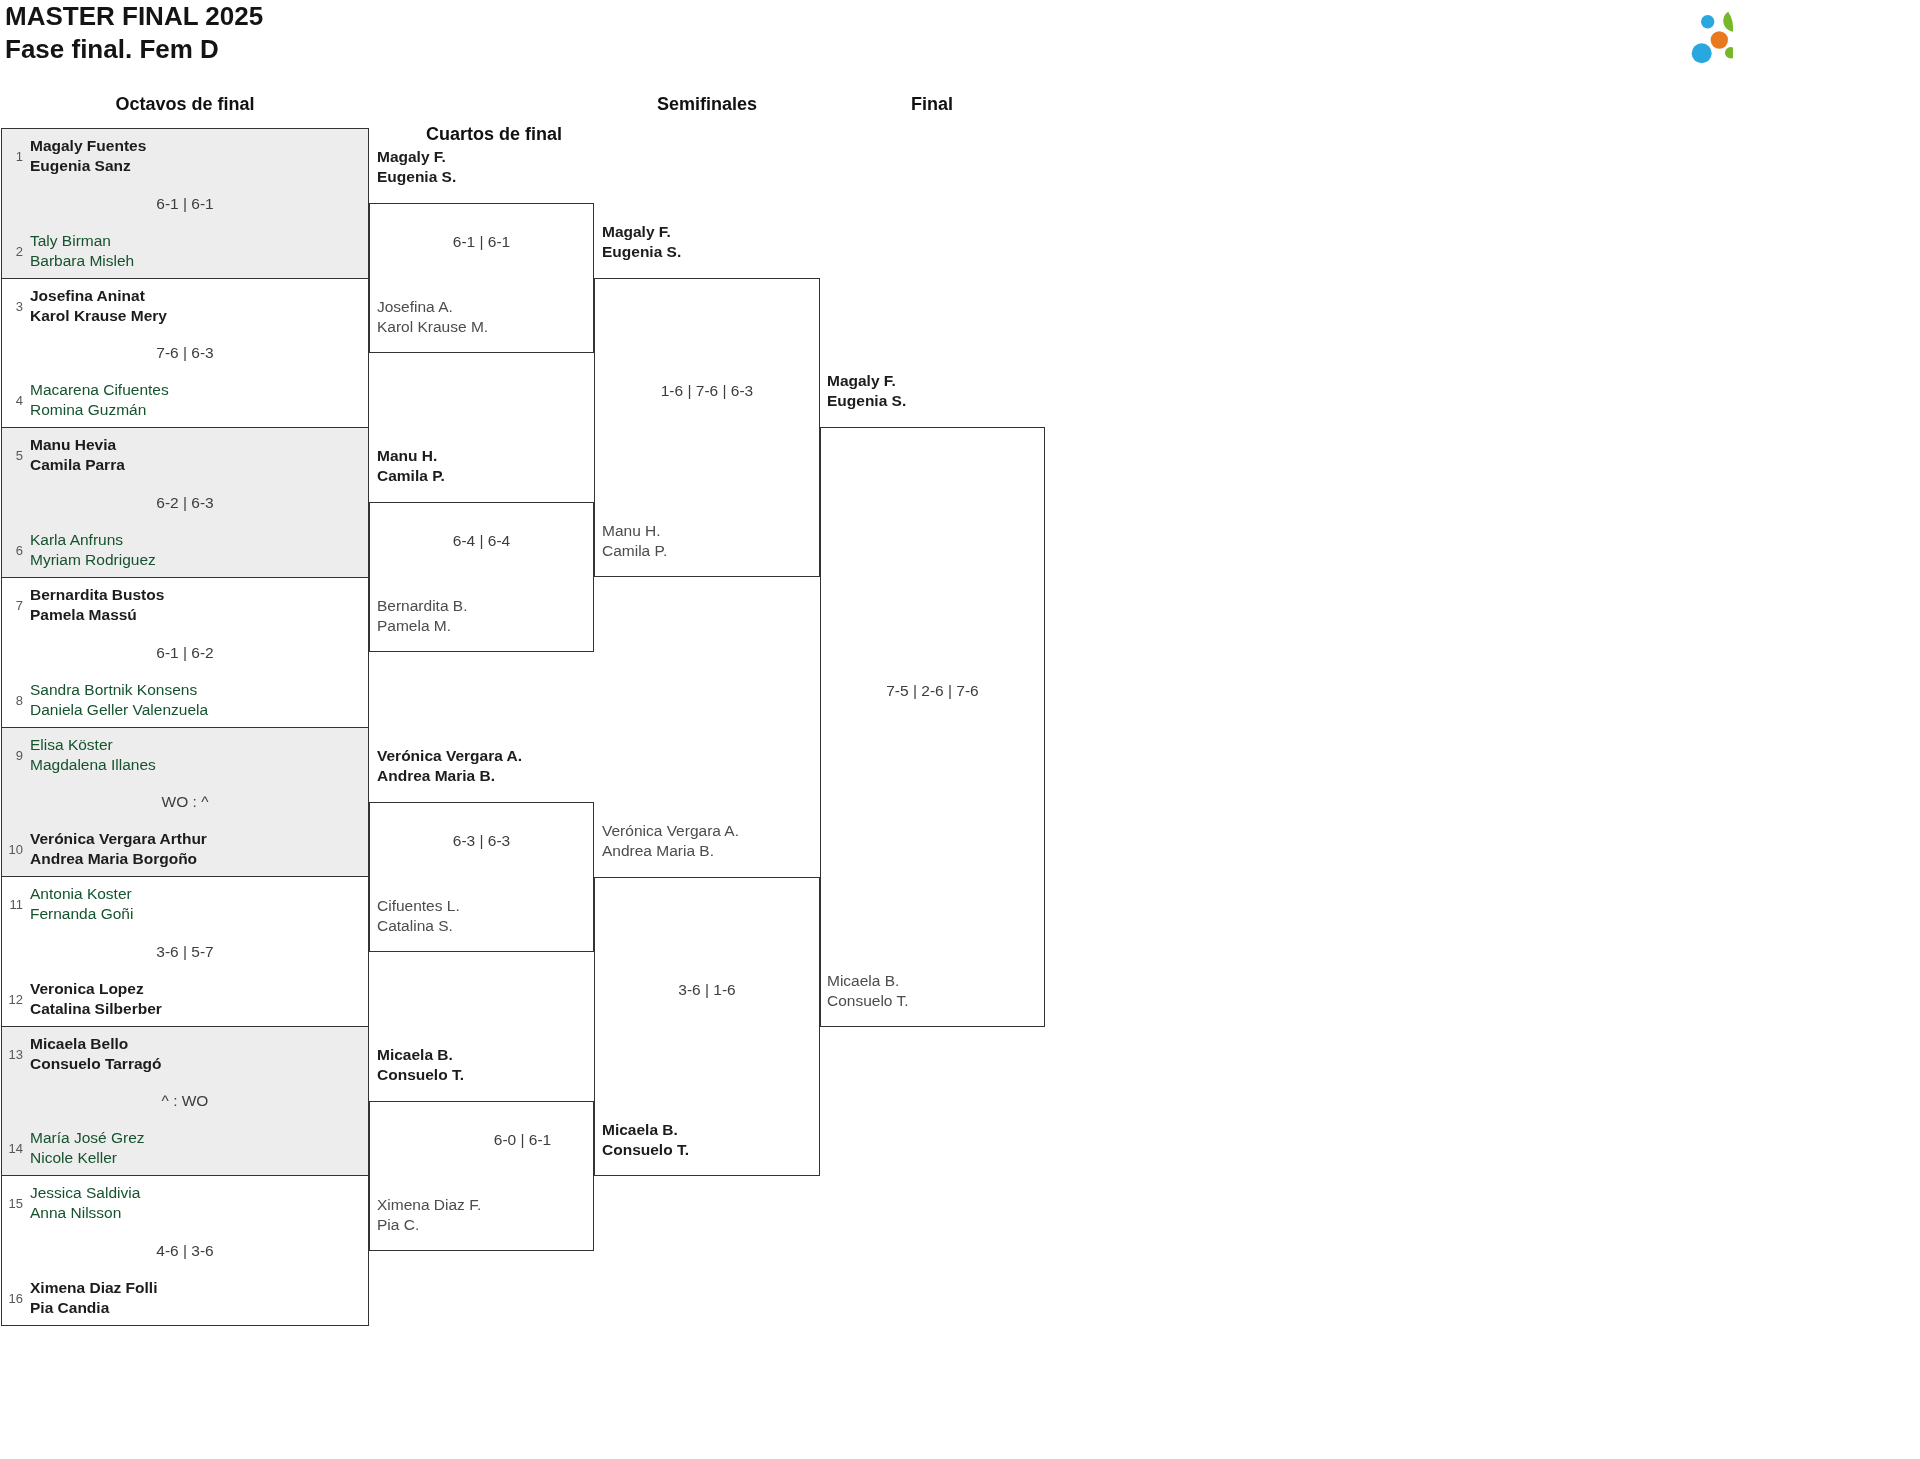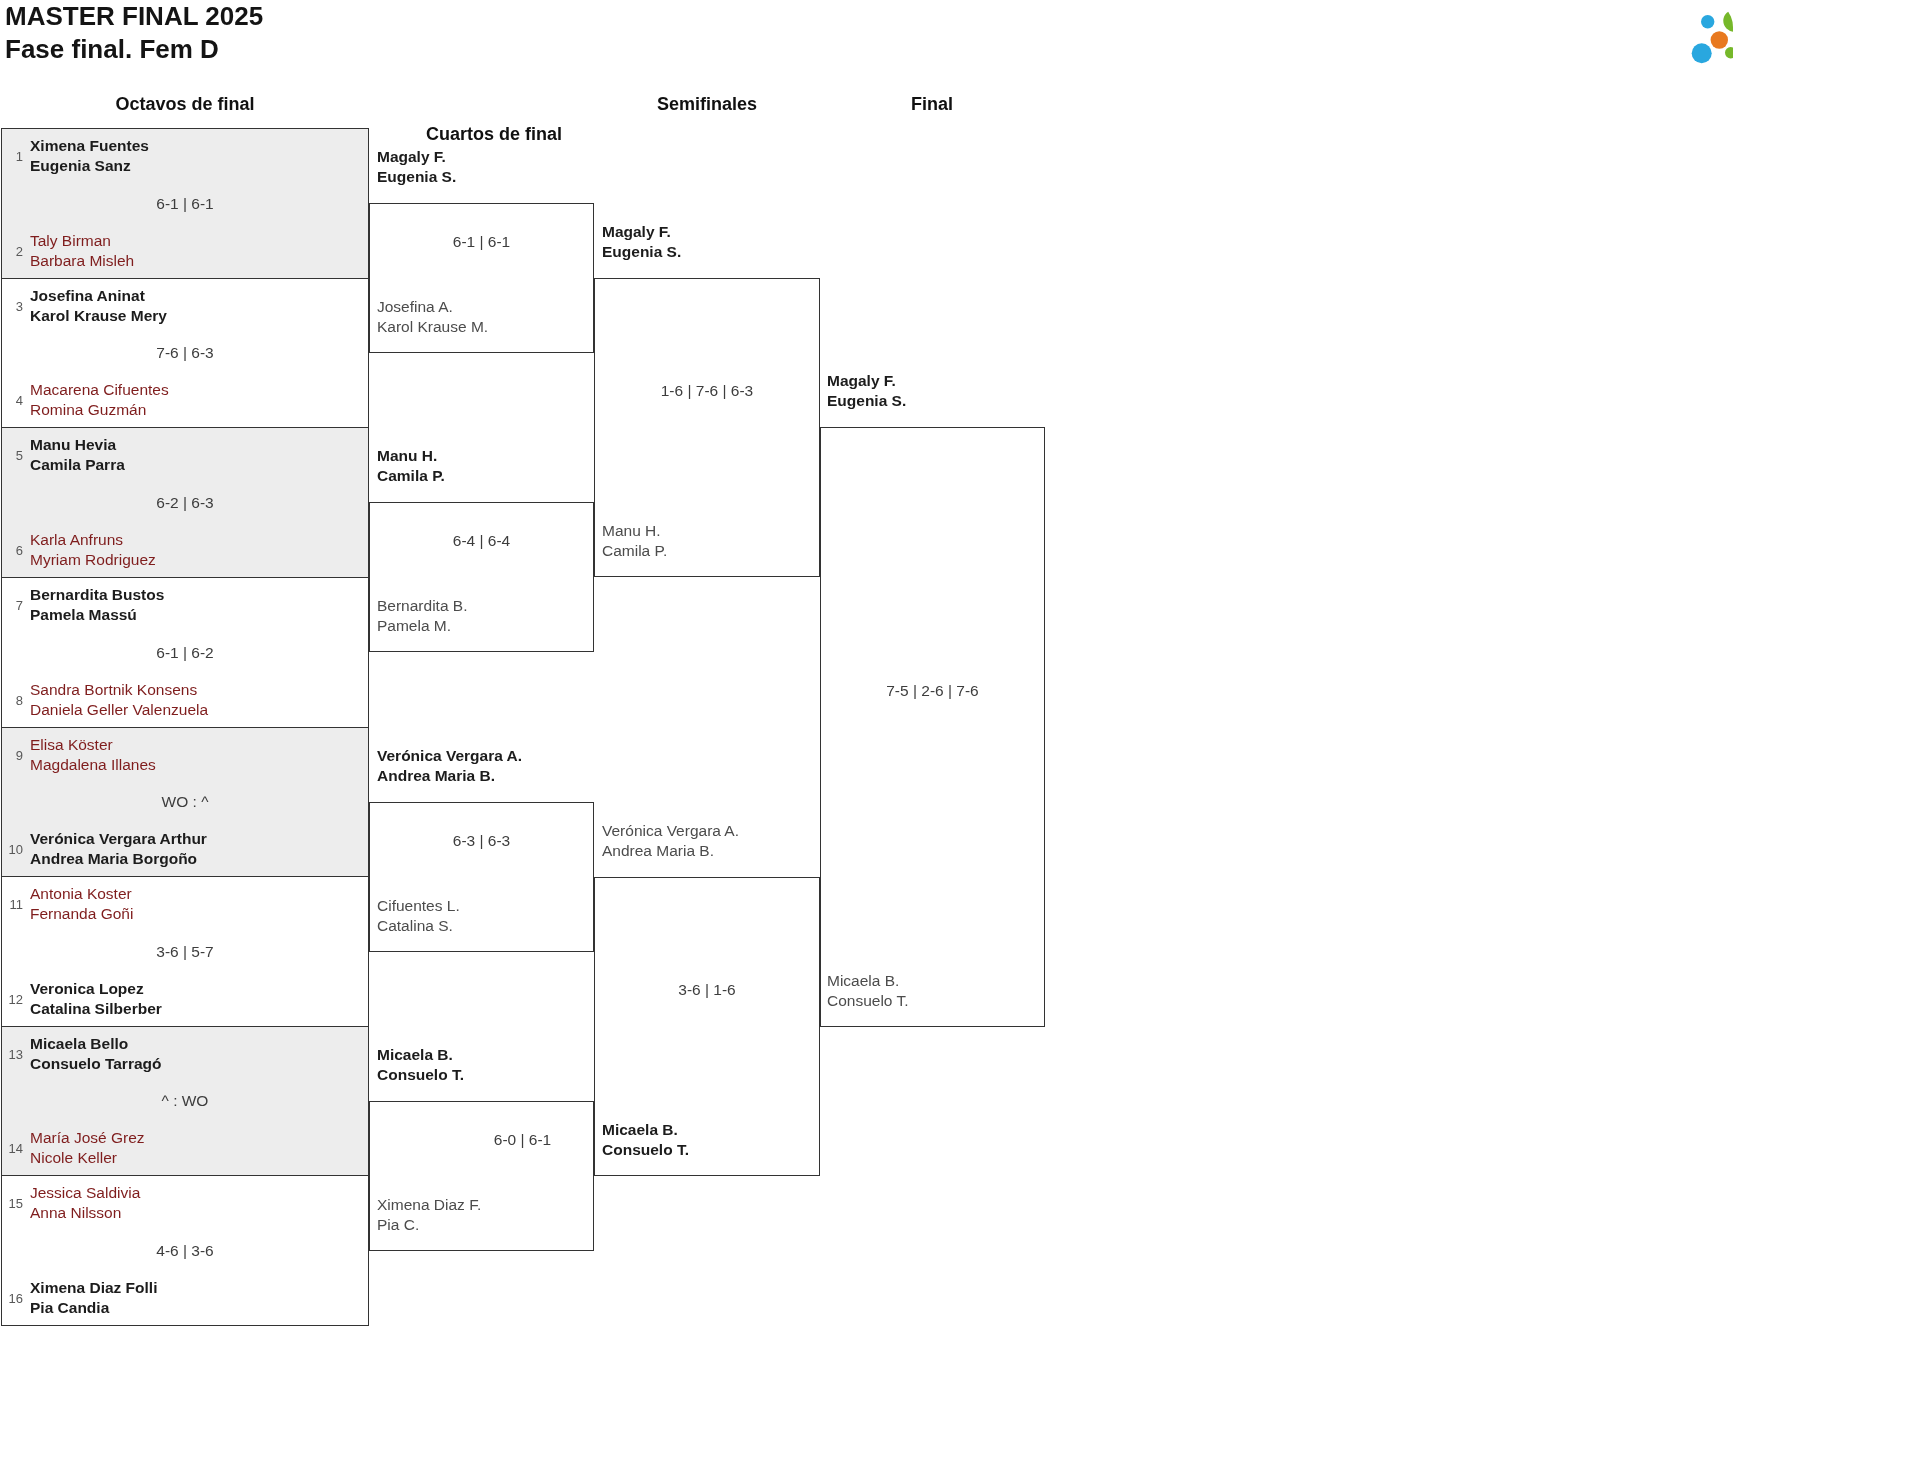--- a/index.html
+++ b/index.html
@@ -17,21 +17,21 @@
   
   .obox { position:absolute; left:1px; width:368px; border:1px solid #333; box-sizing:border-box; background:#ffffff; }
   .obox.gray { background:#ededed; }
   .team { position:absolute; left:6px; right:6px; display:flex; align-items:center; }
   .team.top { top:7px; }
   .team.bot { bottom:7px; }
   .seed { width:15px; min-width:15px; text-align:right; margin-right:7px; font-size:13px; color:#585858; }
   .names { display:flex; flex-direction:column; }
   .nline { font-size:15.5px; line-height:20px; white-space:nowrap; }
   .winner .nline { font-weight:700; color:#1c1c1c; }
-  .loser  .nline { font-weight:400; color:#7f1d1d; }
+  .loser  .nline { font-weight:400; color:#14532d; }
   .oscore { position:absolute; left:0; right:0; top:50%; margin-top:-10px; text-align:center;
             font-size:15.5px; line-height:20px; color:#3d3d3d; }
 
   
   .rbox   { position:absolute; border:1px solid #333; box-sizing:border-box; background:transparent; }
   .rlabel { position:absolute; display:flex; flex-direction:column; }
   .rlabel span { font-size:15.5px; line-height:20px; white-space:nowrap; }
   .rlabel.winner span { font-weight:700; color:#1c1c1c; }
   .rlabel.loser  span { font-weight:400; color:#4c4c4c; }
   .rscore { position:absolute; text-align:center; font-size:15.5px; line-height:20px; color:#3d3d3d; }
@@ -64,21 +64,21 @@
 
   <div class="colhead" style="left:185px;">Octavos de final</div>
   <div class="colhead" style="left:494px;margin-top:30px;">Cuartos de final</div>
   <div class="colhead" style="left:707px;">Semifinales</div>
   <div class="colhead" style="left:932px;">Final</div>
 
   <div class="obox gray" style="top:128px;height:151px;">
     <div class="team top winner">
       <span class="seed">1</span>
       <span class="names">
-          <span class="nline">Ximena Fuentes</span>
+          <span class="nline">Magaly Fuentes</span>
           <span class="nline">Eugenia Sanz</span>
         </span>
     </div>
     <div class="oscore">6-1 | 6-1</div>
     <div class="team bot loser">
       <span class="seed">2</span>
       <span class="names">
           <span class="nline">Taly Birman</span>
           <span class="nline">Barbara Misleh</span>
         </span>

